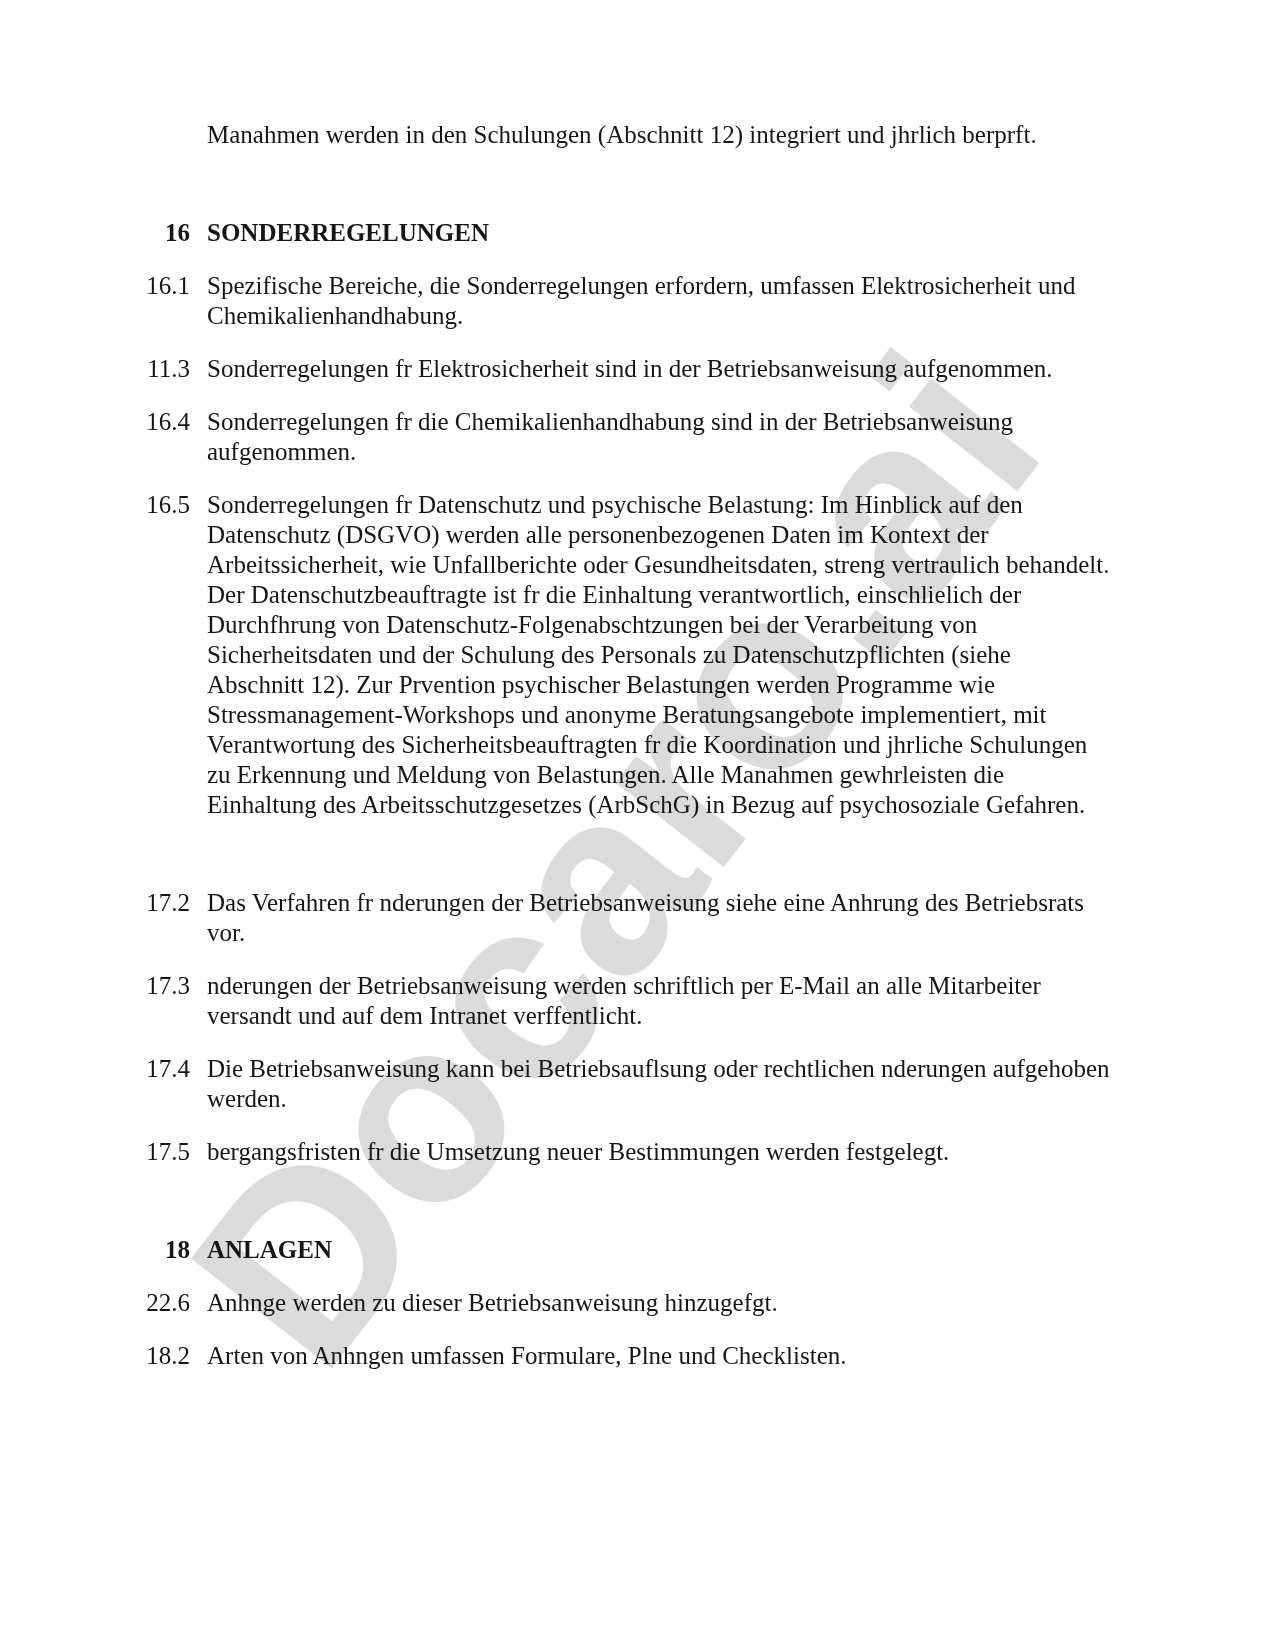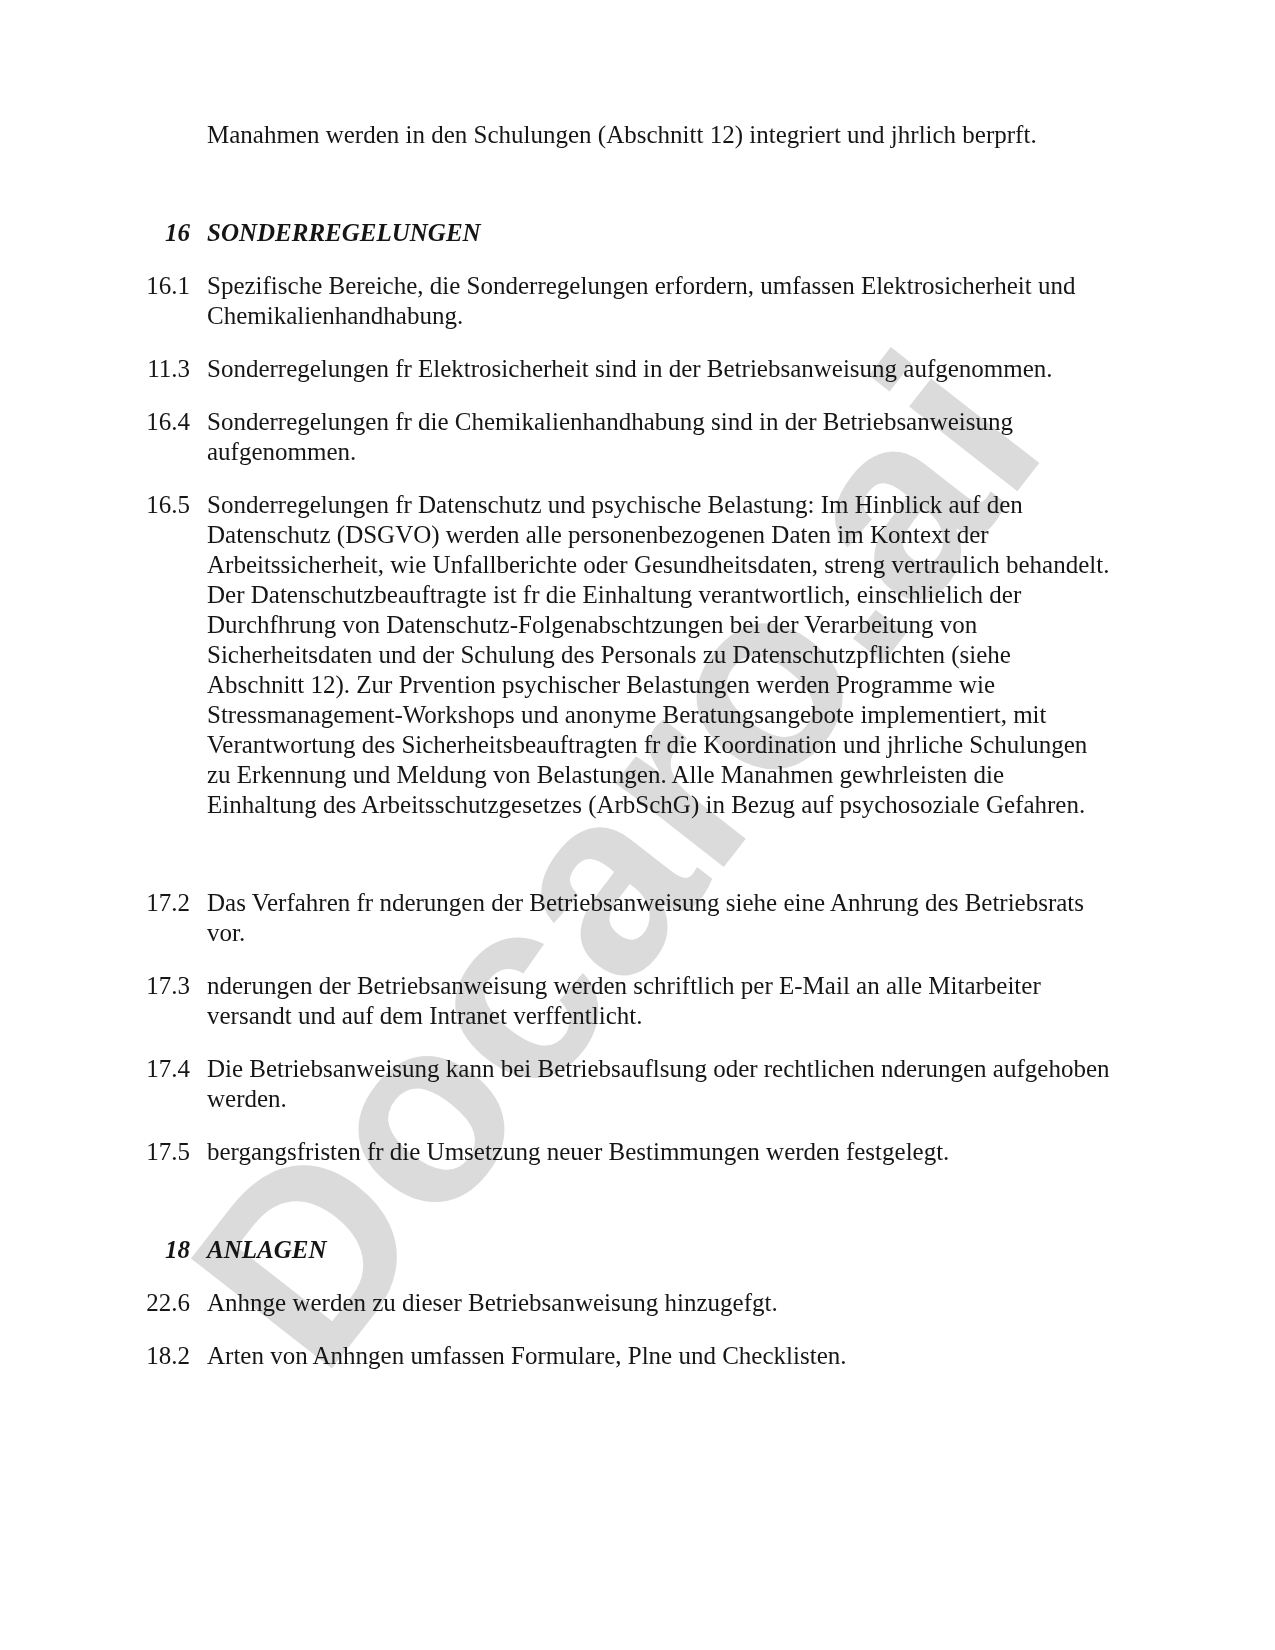--- a/index.html
+++ b/index.html
@@ -38,21 +38,21 @@
   .row { display: flex; align-items: flex-start; }
   .num {
     width: 45px;
     min-width: 45px;
     text-align: right;
     margin-right: 17px;
   }
   .txt { width: 905px; }
   .para { margin: 0 0 23px 0; }
   .section { margin-top: 68px; }
-  .heading { font-weight: bold; margin: 15px 0 23px 0; font-style: italic; }
+  .heading { font-weight: bold; margin: 15px 0 23px 0; }
   .seg-bold { font-weight: normal; }
 </style>
 </head>
 <body>
 
 <div class="page" style="background: rgb(255, 255, 255); color: rgb(22, 22, 22);">
   <div class="watermark" style="color: rgb(219, 219, 219);">Docaro.ai</div>
   <div class="content">
     <div class="row para">
       <span class="num"></span>

